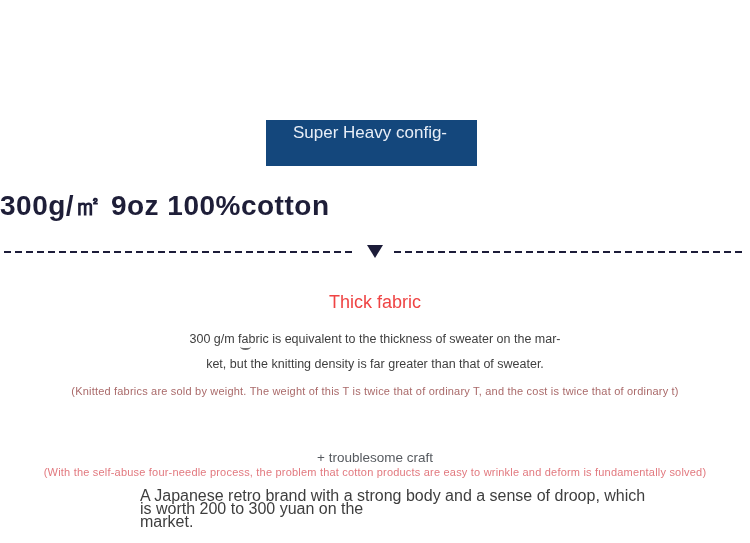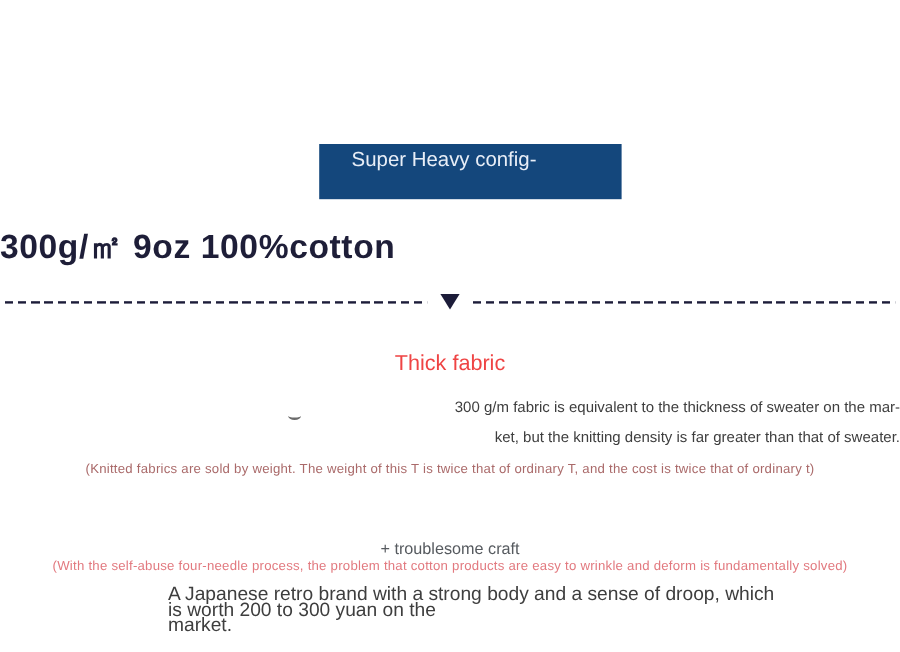--- a/index.html
+++ b/index.html
@@ -14,21 +14,21 @@
     background: #ffffff;
     font-family: "Liberation Sans", sans-serif;
     overflow: hidden;
   }
 
   
   .banner {
     position: absolute;
     left: 266px;
     top: 120px;
-    width: 252px;
+    width: 211px;
     height: 46px;
     background: #14477c;
     box-sizing: border-box;
     padding: 2px 2px 0 27px;
     color: #e8eef7;
     font-size: 17px;
     line-height: 21px;
   }
 
   
@@ -93,21 +93,20 @@
     position: absolute;
     left: 0;
     top: 327px;
     width: 750px;
     text-align: center;
     font-size: 12.5px;
     color: #3e3e3e;
   }
   .paragraph .para-line {
     line-height: 25px;
-    text-align: right;
   }
 
   
   .squiggle {
     position: absolute;
     left: 240px;
     top: 343px;
     width: 11px;
     height: 5px;
     border-bottom: 2px solid #6b6b6b;

